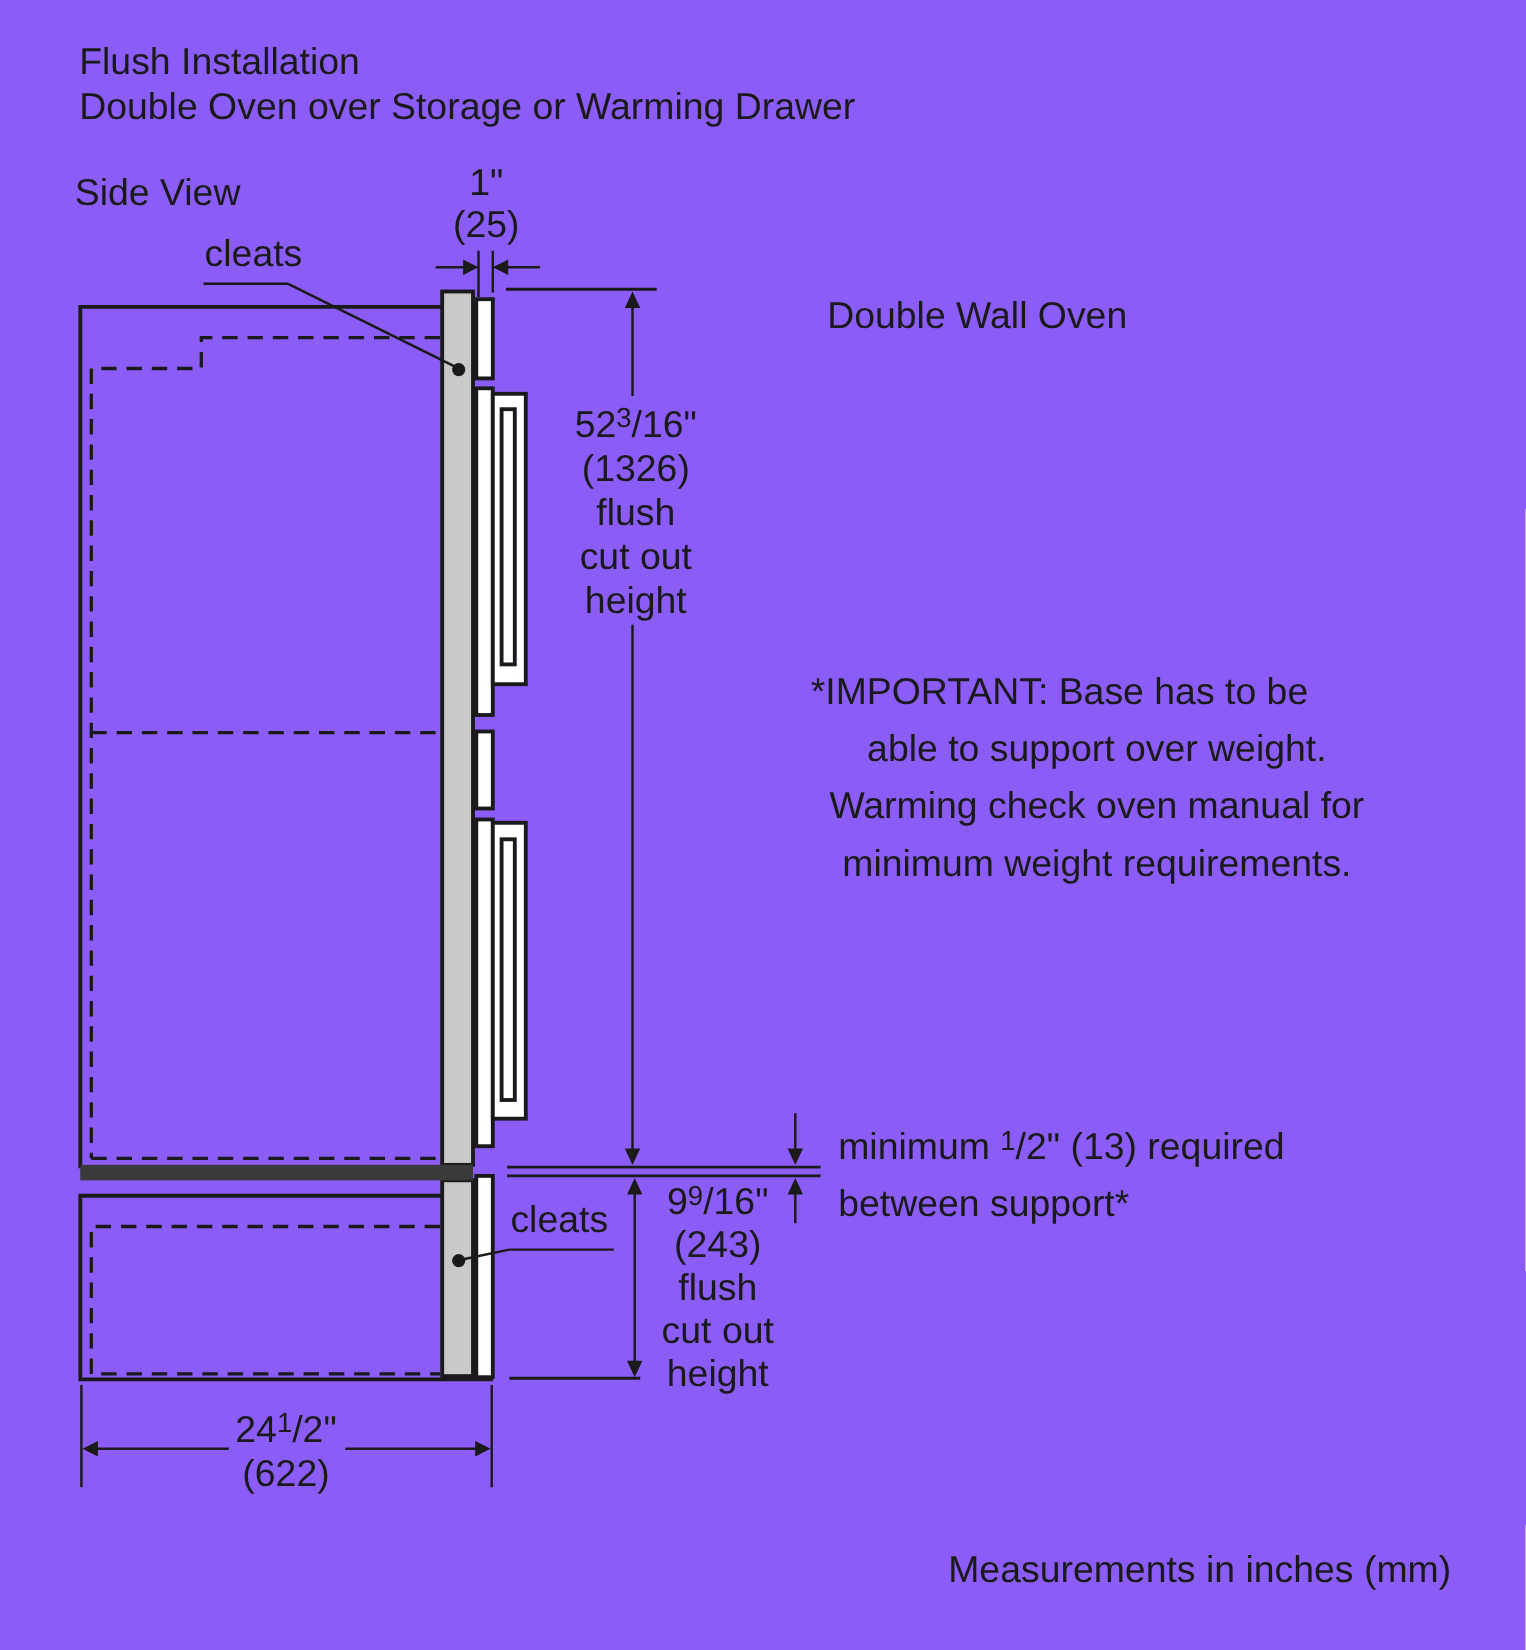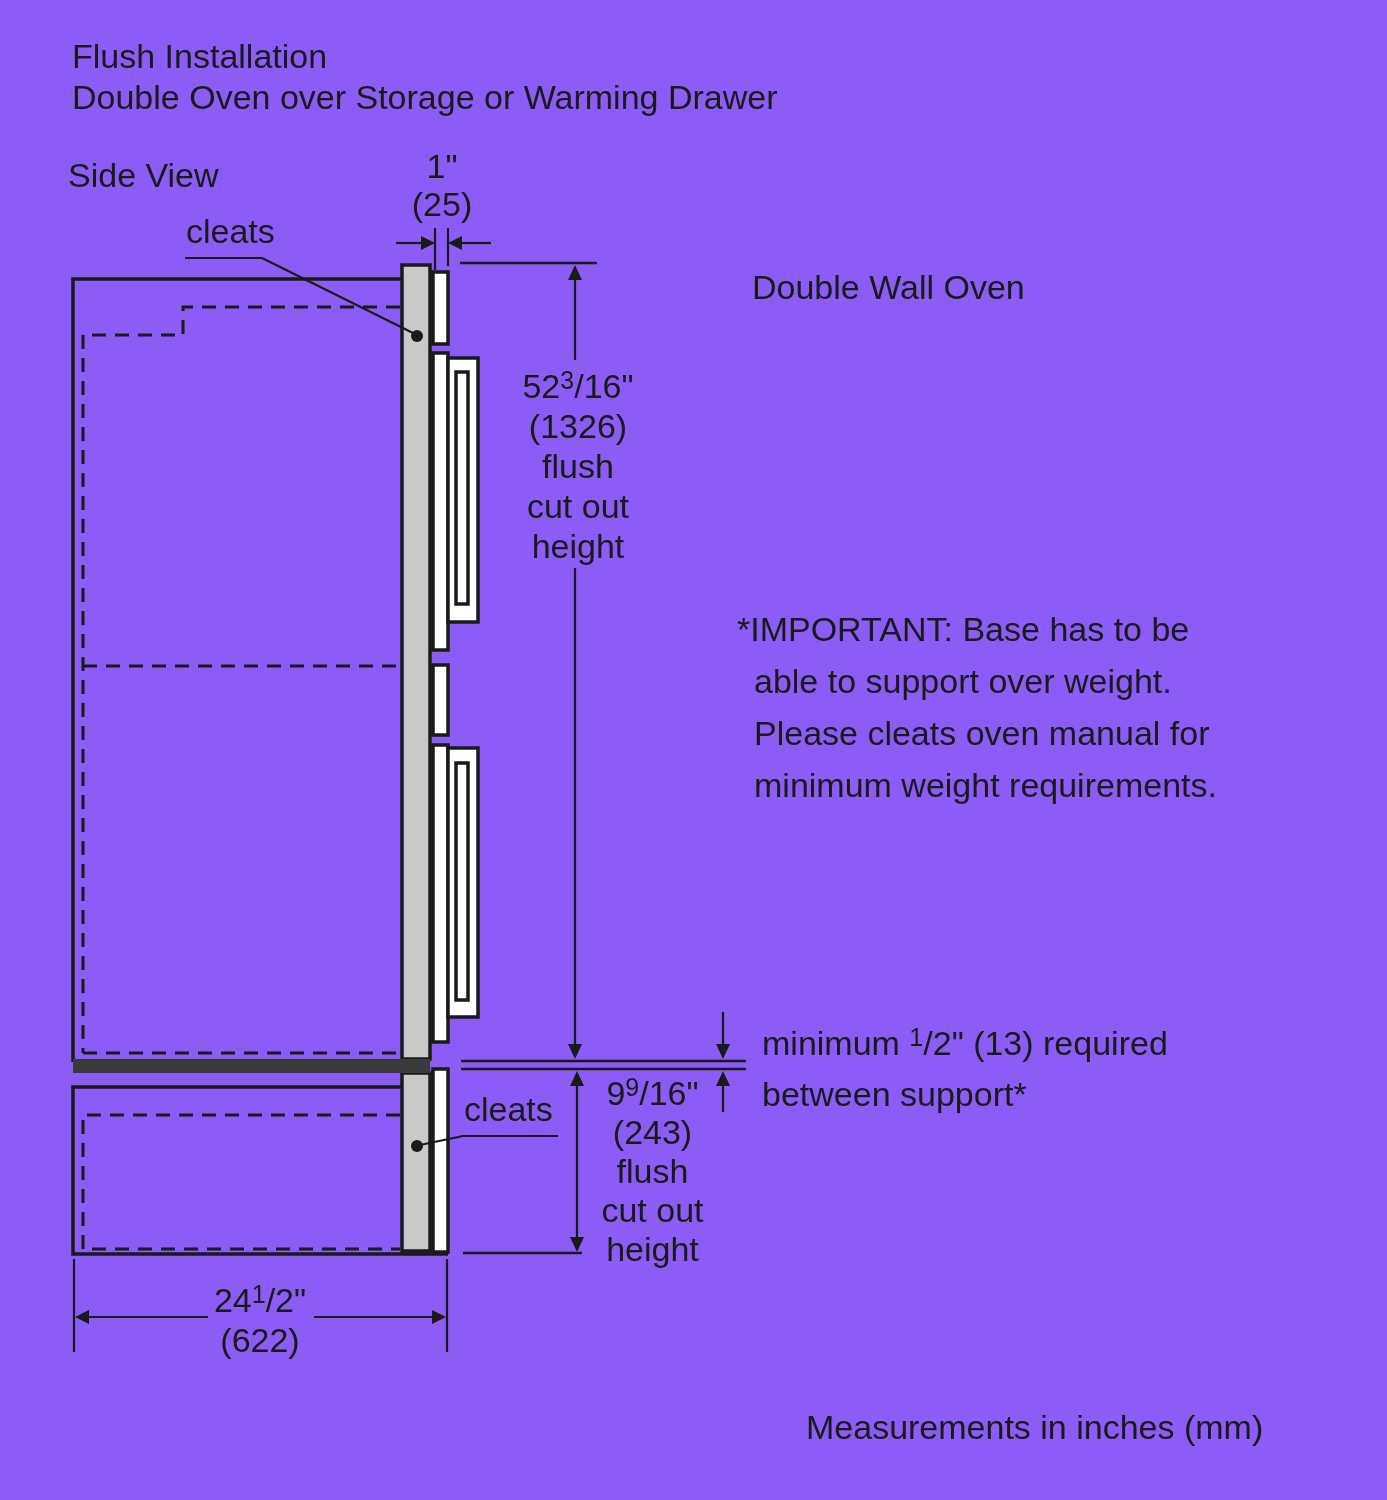--- a/index.html
+++ b/index.html
@@ -14,21 +14,21 @@
   .ln-dash {stroke:#1a1a1a; stroke-width:3; fill:none; stroke-dasharray:14 9;}
   .shape   {stroke:#1a1a1a; stroke-width:3.5;}
   .white   {fill:#ffffff;}
   .ah      {fill:#1a1a1a; stroke:none;}
   .txt {position:absolute; font-size:34px; line-height:40px; white-space:nowrap;}
   .center {text-align:center;}
   .lh41 {line-height:41px;}
   .lh39 {line-height:39px;}
   .lh51 {line-height:51px;}
   .lh52 {line-height:52px;}
-  .indent {padding-left:17px;}
+  .indent {padding-left:17px;text-align:center;}
   sup.fr {font-size:25px; vertical-align:9px; line-height:0;}
   .den {font-size:34px;}
 </style>
 </head>
 <body>
 
 <div class="canvas">
 
   <svg class="draw" width="1387" height="1500" viewBox="0 0 1387 1500">
 
@@ -119,21 +119,21 @@
     <div>flush</div>
     <div>cut out</div>
     <div>height</div>
   </div>
 
   <div class="txt" style="left:752px; top:267px;">Double Wall Oven</div>
 
   <div class="txt lh52" style="left:737px; top:603px;">
     <div>*IMPORTANT: Base has to be</div>
     <div class="indent">able to support over weight.</div>
-    <div class="indent">Please cleats oven manual for</div>
+    <div class="indent">Warming check oven manual for</div>
     <div class="indent">minimum weight requirements.</div>
   </div>
 
   <div class="txt lh51" style="left:762px; top:1018px;">
     <div><span>minimum </span><sup class="fr">1</sup><span>/</span><span class="den">2</span><span>" (13) required</span></div>
     <div>between support*</div>
   </div>
 
   <div class="txt center lh39" style="left:580px; top:1074px; width:145px;">
     <div><span>9</span><sup class="fr">9</sup><span>/</span><span class="den">16</span><span>"</span></div>
@@ -142,15 +142,15 @@
     <div>cut out</div>
     <div>height</div>
   </div>
 
 
   <div class="txt center" style="left:185px; top:1280px; width:150px;">
     <div><span>24</span><sup class="fr">1</sup><span>/</span><span class="den">2</span><span>"</span></div>
     <div>(622)</div>
   </div>
 
-  <div class="txt" style="left:806px; top:1407px;">Measurements in inches (mm)</div>
+  <div class="txt" style="left:862px; top:1407px;">Measurements in inches (mm)</div>
 
 </div>
 
 </body></html>

